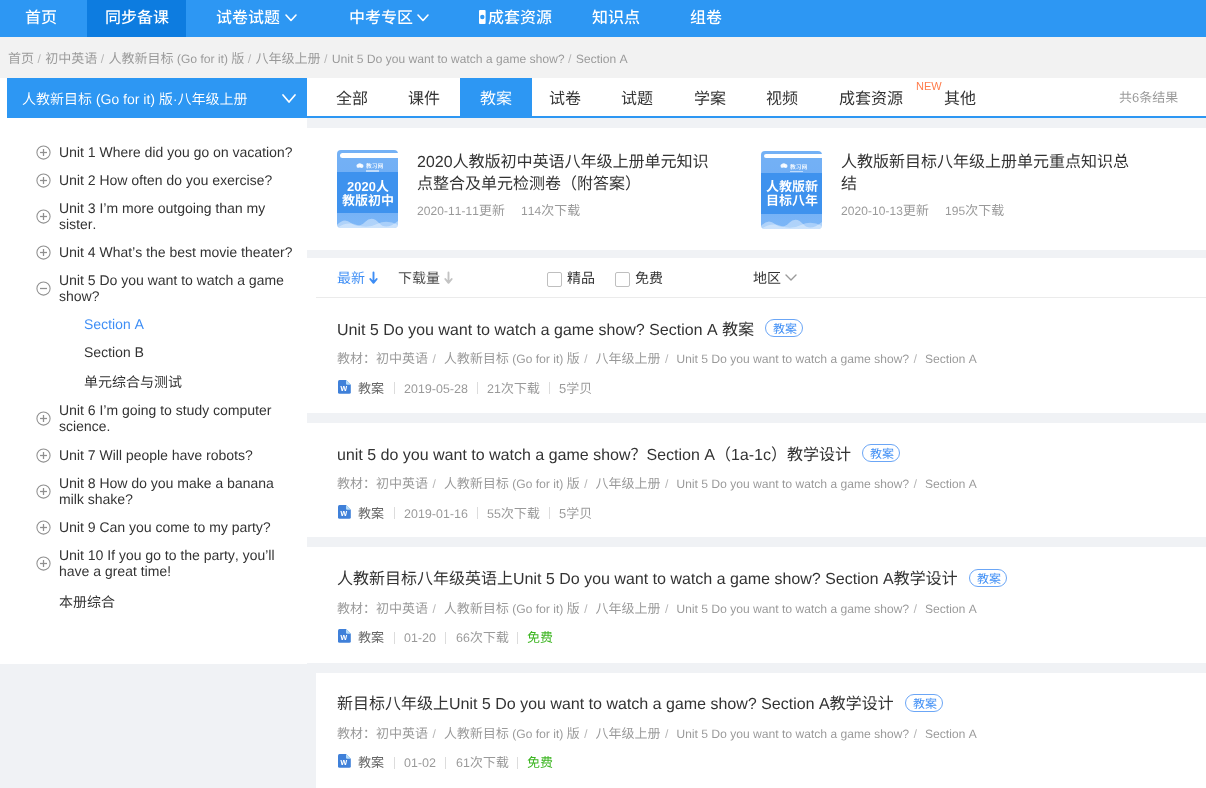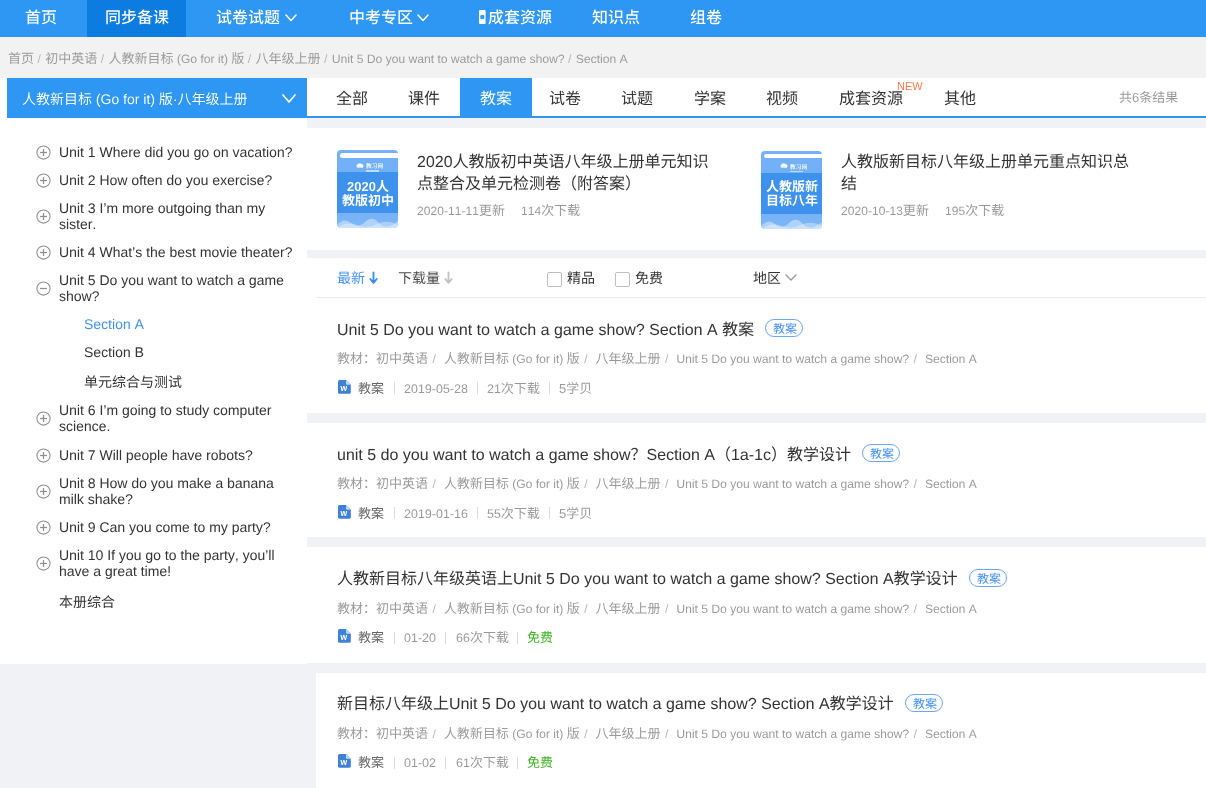--- a/index.html
+++ b/index.html
@@ -795,21 +795,21 @@
 <svg style="position:absolute;left:839px;top:103.5px;overflow:visible" width="1" height="1">
       <use href="#g109" transform="translate(0 0) scale(0.01600 -0.01600)" fill="#333"></use>
       <use href="#g110" transform="translate(16 0) scale(0.01600 -0.01600)" fill="#333"></use>
       <use href="#g111" transform="translate(32 0) scale(0.01600 -0.01600)" fill="#333"></use>
       <use href="#g112" transform="translate(48 0) scale(0.01600 -0.01600)" fill="#333"></use>
     </svg>
 <svg style="position:absolute;left:944px;top:103.5px;overflow:visible" width="1" height="1">
       <use href="#g113" transform="translate(0 0) scale(0.01600 -0.01600)" fill="#333"></use>
       <use href="#g114" transform="translate(16 0) scale(0.01600 -0.01600)" fill="#333"></use>
     </svg>
-<div style="position:absolute;left:897px;top:80px;font:11px 'Liberation Sans',sans-serif;color:#ff7d4d">NEW</div>
+<div style="position:absolute;left:916px;top:80px;font:11px 'Liberation Sans',sans-serif;color:#ff7d4d">NEW</div>
 <svg style="position:absolute;left:1119px;top:102px;overflow:visible" width="1" height="1">
       <use href="#g115" transform="translate(0 0) scale(0.01300 -0.01300)" fill="#999"></use>
       <use href="#g87" transform="translate(13 0) scale(0.00635 -0.00635)" fill="#999"></use>
       <use href="#g116" transform="translate(20.23 0) scale(0.01300 -0.01300)" fill="#999"></use>
       <use href="#g117" transform="translate(33.23 0) scale(0.01300 -0.01300)" fill="#999"></use>
       <use href="#g118" transform="translate(46.23 0) scale(0.01300 -0.01300)" fill="#999"></use>
     </svg>
 <div style="position:absolute;left:316px;top:127.5px;width:890px;height:122.5px;background:#fff"></div>
 <div style="position:absolute;left:337px;top:150px;width:61px;height:78px">
       <div style="position:absolute;left:0;top:0;width:61px;height:78px;border-radius:4px;background:linear-gradient(180deg,#74b1f5 0%,#6fadf5 60%,#7db7f7 100%)"></div>

